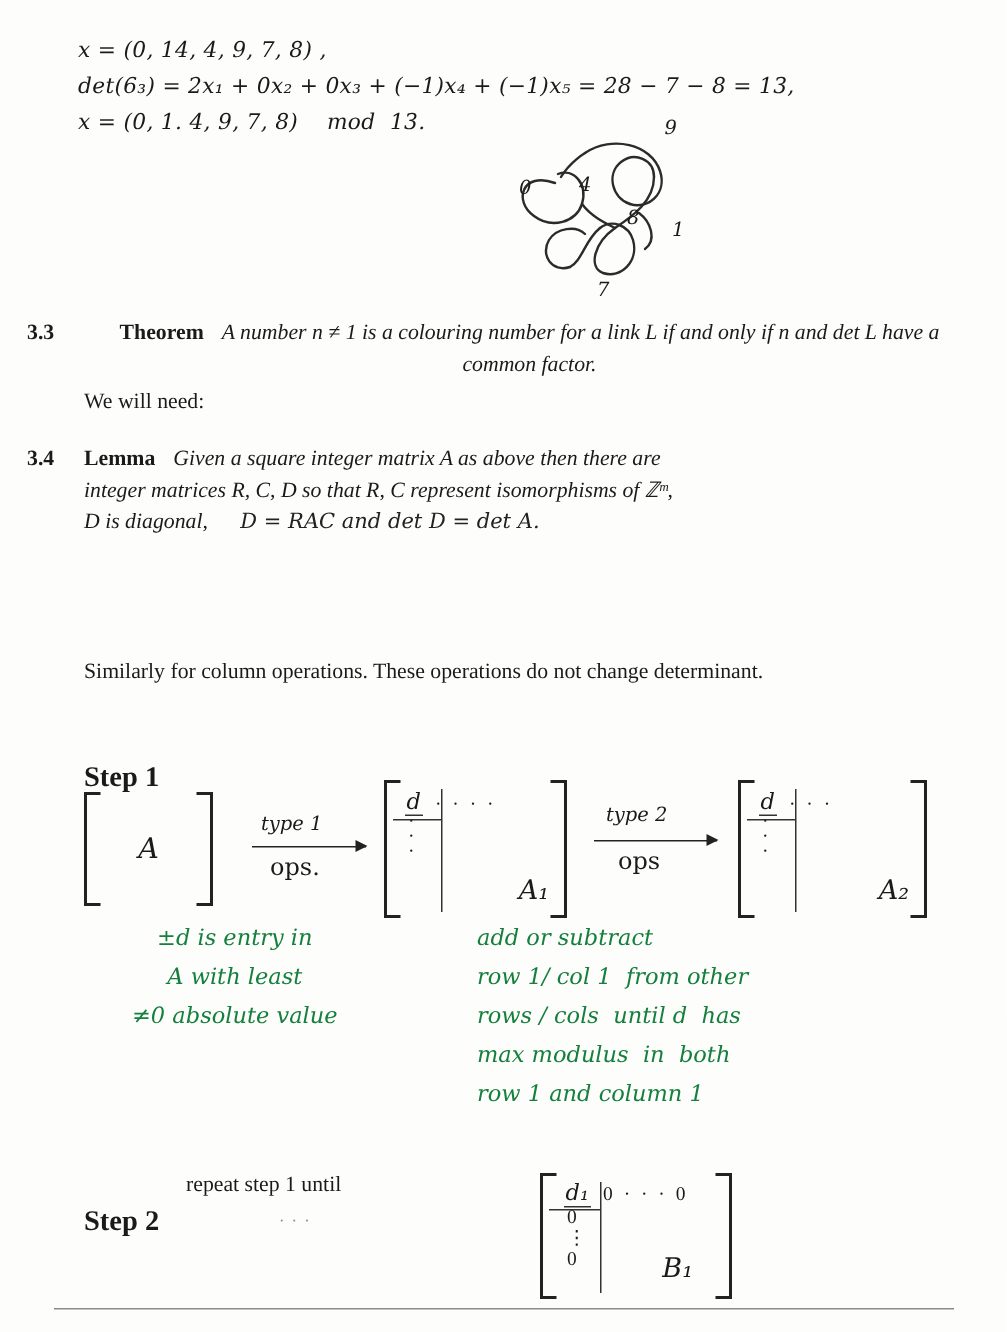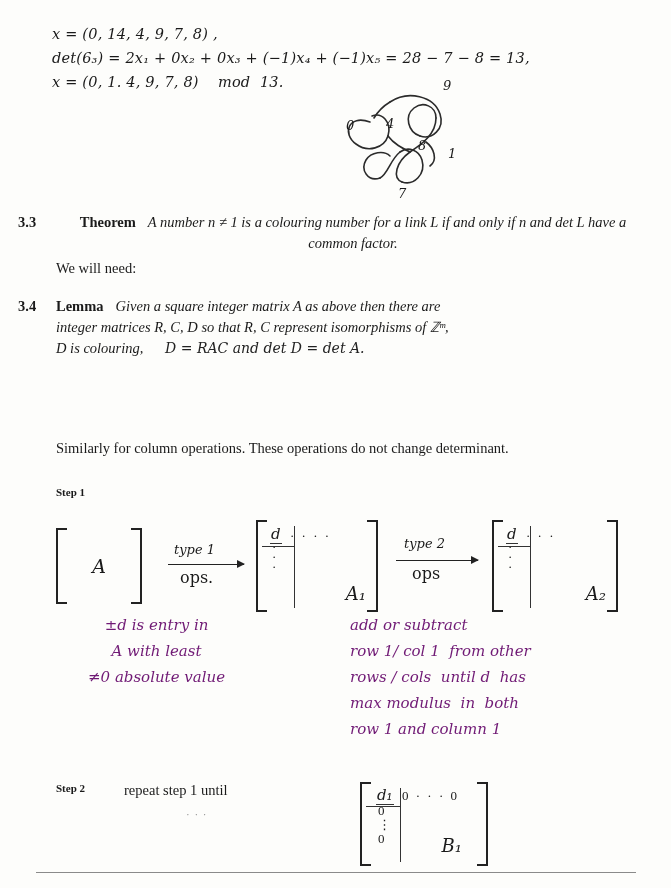--- a/index.html
+++ b/index.html
@@ -79,42 +79,43 @@
     top: 438px;
     width: 590px;
     font-size: 14.5px;
     line-height: 21px;
   }
 
   .step-head {
     position: absolute;
     left: 56px;
     font-weight: bold;
-    font-size: 11px;
+    font-size: 19px;
+    margin-top: 22px;
   }
   #step1 { top: 486px; }
   #step2 { top: 782px; }
   #step2-text {
     position: absolute;
     left: 124px;
     top: 782px;
     font-size: 14.5px;
   }
 
   
   .hand {
     font-family: "DejaVu Serif", serif;
     font-style: italic;
     color: #222;
   }
   .hw {
     position: absolute;
     font-family: "DejaVu Serif", serif;
     font-style: italic;
-    color: #701a75;
+    color: #15803d;
     font-size: 14px;
     line-height: 20px;
     white-space: pre;
   }
 
   
   #diagram {
     position: absolute;
     left: 56px;
     top: 520px;
@@ -303,21 +304,21 @@
   <div class="sec" id="weneed">
     <span>We will need:</span>
   </div>
 
   <div class="sec" id="lemma">
     <span class="num">3.4</span>
     <div class="bodywrap">
       <span class="kw">Lemma</span><span class="it">Given a square integer matrix A as above then there are</span>
       <div class="it">integer matrices R, C, D so that R, C represent isomorphisms of ℤᵐ,</div>
       <div>
-        <span class="it">D is colouring,</span>
+        <span class="it">D is diagonal,</span>
         <span class="hand" style="margin-left:18px; font-size:14px;">D = RAC   and   det D = det A.</span>
       </div>
     </div>
   </div>
 
 
   <div id="similarly">
     <span>Similarly for column operations. These operations do not change determinant.</span>
   </div>
 
@@ -357,21 +358,21 @@
         <div class="hline" style="top:26px; width:32px;"></div>
         <div class="sub">A₂</div>
       </div>
     </div>
   </div>
 
   <div class="hw" style="left:88px; top:612px; text-align:center; font-size:15px; line-height:26px;">±d is entry in
 A with least
 ≠0 absolute value</div>
 
-  <div class="hw" style="left:318px; top:612px; font-size:15px; line-height:26px;margin-left:32px;">add or subtract
+  <div class="hw" style="left:318px; top:612px; font-size:15px; line-height:26px;">add or subtract
 row 1/ col 1  from other
 rows / cols  until d  has
 max modulus  in  both
 row 1 and column 1</div>
 
   <div class="step-head" id="step2">Step 2</div>
   <div id="step2-text">repeat step 1 until</div>
 
   <div class="brk" style="position:absolute; left:360px; top:782px; width:128px; height:84px;">
     <div class="part">

